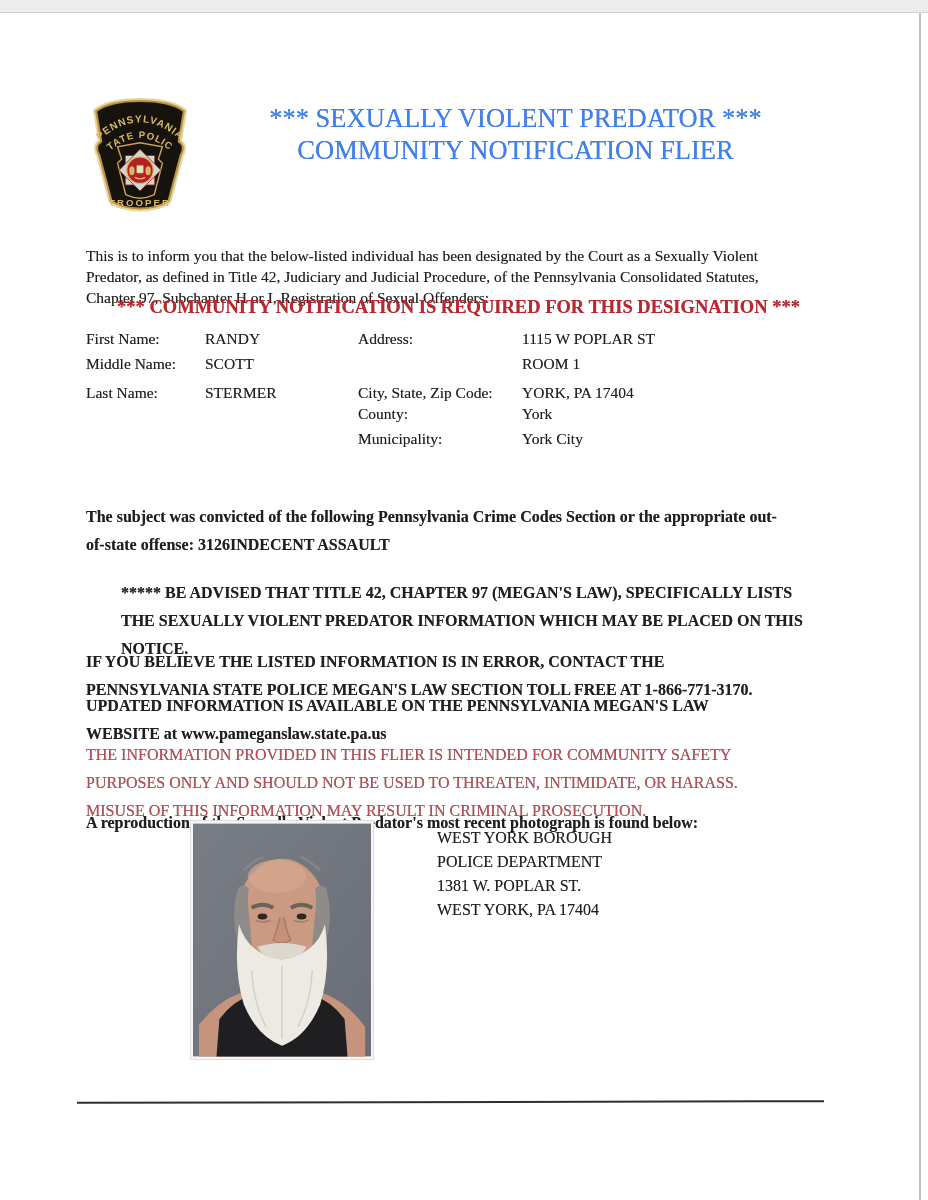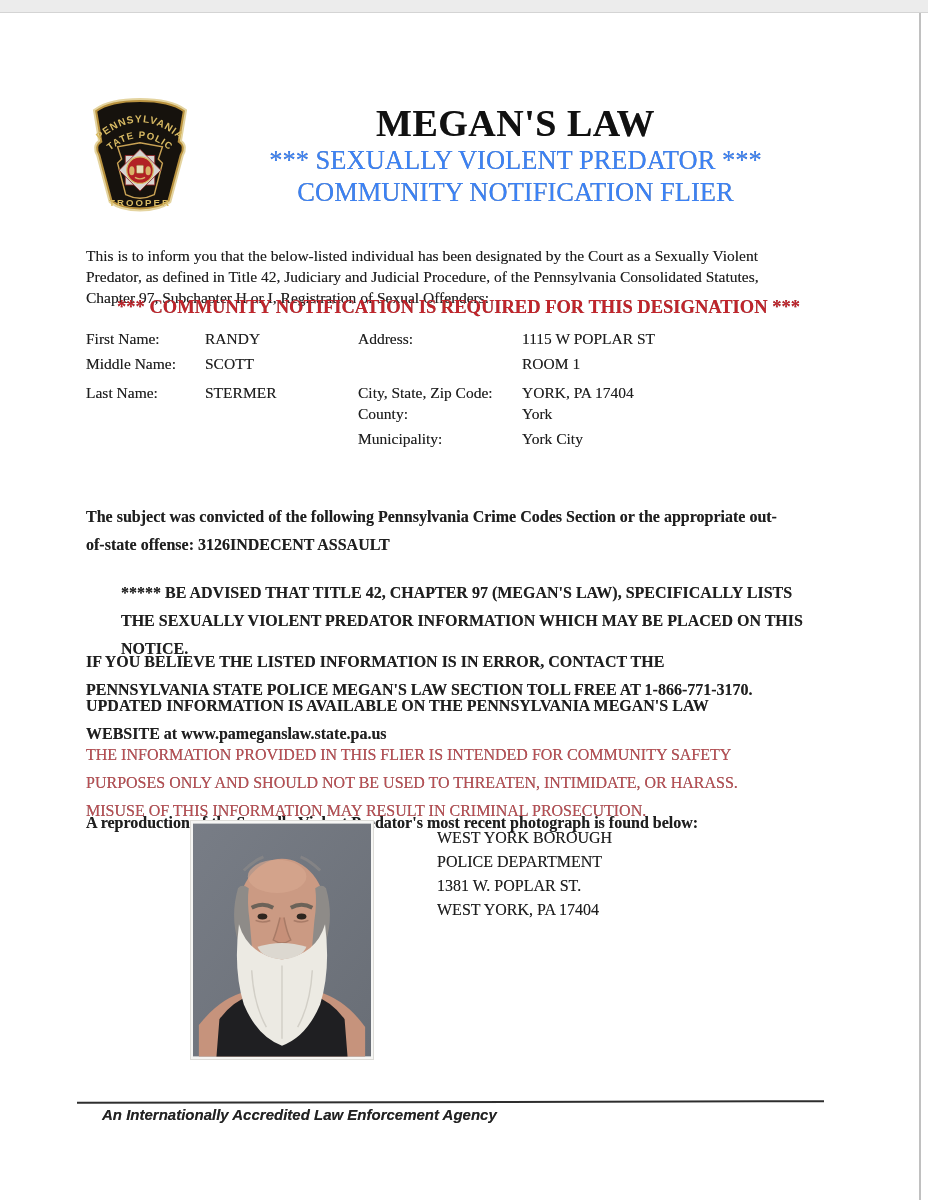--- a/index.html
+++ b/index.html
@@ -70,21 +70,20 @@
         <rect x="49.5" y="67" width="7" height="8" rx="1" fill="#e9dfb9" stroke="#8b6a20" stroke-width="0.5"></rect>
         <ellipse cx="45" cy="72.5" rx="2.6" ry="4.5" fill="#d9b368"></ellipse>
         <ellipse cx="61" cy="72.5" rx="2.6" ry="4.5" fill="#d9b368"></ellipse>
         <path d="M48,79 Q53,82 58,79" stroke="#d9b368" stroke-width="1.2" fill="none"></path>
       </g>
       <text x="53" y="107" text-anchor="middle" font-family="Liberation Sans, sans-serif" font-size="9.5" font-weight="bold" fill="#d8ba63" letter-spacing="2">TROOPER</text>
     </svg>
   </div>
 
   <div class="titles">
-    <h1 class="main-title fuzz">MEGAN'S LAW</h1>
     <div class="sub-title fuzz">*** SEXUALLY VIOLENT PREDATOR ***</div>
     <div class="sub-title fuzz">COMMUNITY NOTIFICATION FLIER</div>
   </div>
 
   <p class="intro fuzz">This is to inform you that the below-listed individual has been designated by the Court as a Sexually Violent
 Predator, as defined in Title 42, Judiciary and Judicial Procedure, of the Pennsylvania Consolidated Statutes,
 Chapter 97, Subchapter H or I, Registration of Sexual Offenders:</p>
   <div class="red-heading fuzz">*** COMMUNITY NOTIFICATION IS REQUIRED FOR THIS DESIGNATION ***</div>
 
   <div class="subject-grid">
@@ -161,14 +160,13 @@
       <path d="M66,126 Q91,118 116,126 Q112,137 91,139 Q70,137 66,126 Z" fill="#dcd8d0"></path>
     </svg>
   </div>
 
   <div class="dept-address fuzz">WEST YORK BOROUGH
 POLICE DEPARTMENT
 1381 W. POPLAR ST.
 WEST YORK, PA 17404</div>
 
   <div class="footer-line"></div>
-  <div class="footer-text fuzz">An Internationally Accredited Law Enforcement Agency</div>
 </div>
 
 </body></html>

